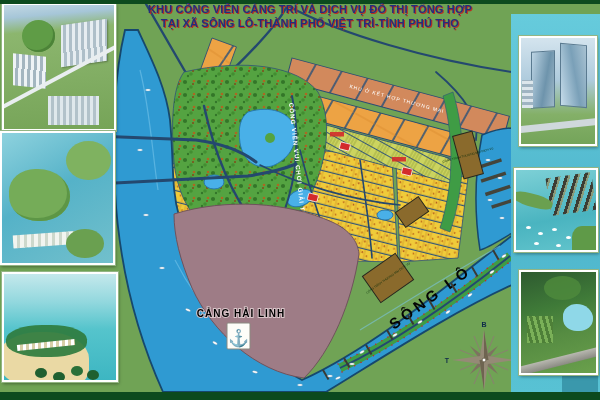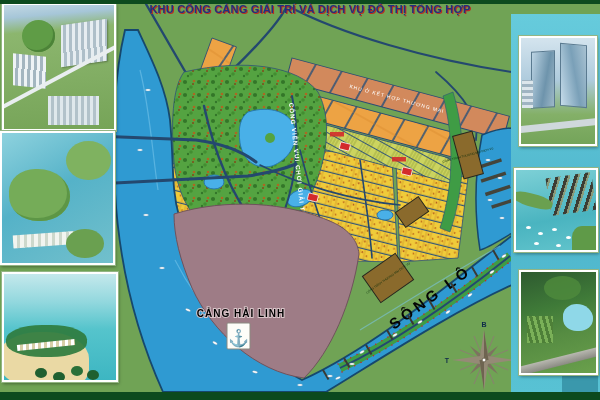--- a/index.html
+++ b/index.html
@@ -278,21 +278,22 @@
       <text x="0" y="40" text-anchor="middle" font-size="7" font-weight="bold" fill="#0f2a4a">N</text>
       <text x="38" y="2.5" text-anchor="middle" font-size="7" font-weight="bold" fill="#0f2a4a">Đ</text>
       <text x="-37" y="2.5" text-anchor="middle" font-size="7" font-weight="bold" fill="#0f2a4a">T</text>
     </g>
   </svg>
 
   <div class="right-panel"></div>
   <div class="teal-block"></div>
 
   <div class="title">
-    <div>KHU CÔNG CẢNG GIẢI TRÍ VÀ DỊCH VỤ ĐÔ THỊ TỔNG HỢP</div>
+    <div>KHU CÔNG VIÊN CẢNG TRÍ VÀ DỊCH VỤ ĐÔ THỊ TỔNG HỢP</div>
+    <div>TẠI XÃ SÔNG LÔ-THÀNH PHỐ VIỆT TRÌ-TỈNH PHÚ THỌ</div>
   </div>
 
   <div class="frame" style="left:2px;top:3px;width:110px;height:124px">
     <div class="pic pic-city">
       <i></i>
         <i></i>
       <i></i>
         <i></i>
       <i></i>
     </div>

